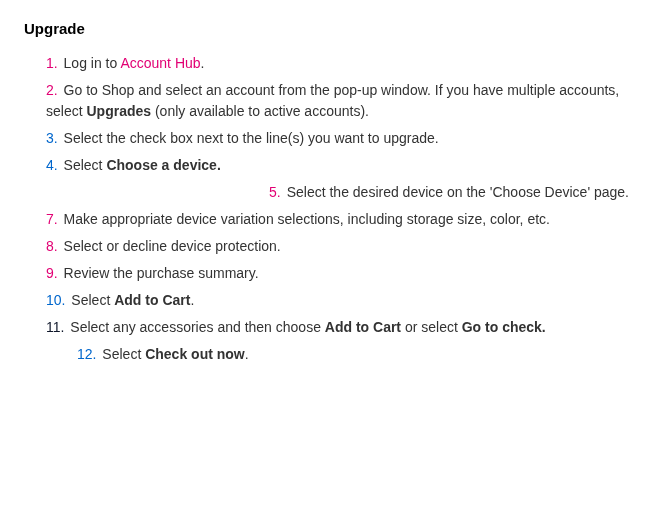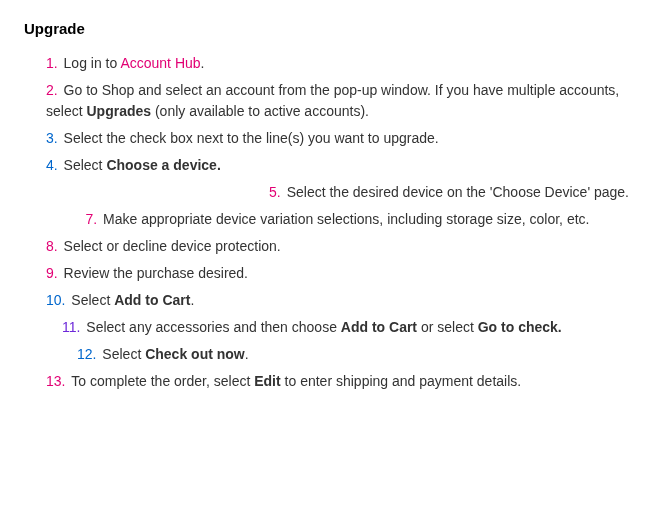--- a/index.html
+++ b/index.html
@@ -63,20 +63,19 @@
 <body>
 
 <h1>Upgrade</h1>
 
 <ol id="steps-container">
 <li style="list-style: none;"><span style="color: rgb(226, 0, 116); margin-right: 2px;">1. </span><span>Log in to <a class="link" style="color: rgb(226, 0, 116); text-decoration: none; text-align: right;">Account Hub</a>.</span></li>
     <li style="list-style: none;"><span style="color: rgb(226, 0, 116); margin-right: 2px;">2. </span><span>Go to Shop and select an account from the pop-up window. If you have multiple accounts, select <strong>Upgrades</strong> (only available to active accounts).</span></li>
     <li class="blue-number" style="list-style: none;"><span style="color: rgb(0, 102, 204); margin-right: 2px;">3. </span><span>Select the check box next to the line(s) you want to upgrade.</span></li>
     <li class="blue-number" style="list-style: none;"><span style="color: rgb(0, 102, 204); margin-right: 2px;">4. </span><span>Select <strong>Choose a device.</strong></span></li>
     <li style="list-style: none; text-align: right;"><span style="color: rgb(226, 0, 116); margin-right: 2px;">5. </span><span>Select the desired device on the 'Choose Device' page.</span></li>
-    <li style="list-style: none; text-align: center;"><span style="color: rgb(226, 0, 116); margin-right: 2px;">7. </span><span>Make appropriate device variation selections, including storage size, color, etc.</span></li>
+    <li style="list-style: none;"><span style="color: rgb(226, 0, 116); margin-right: 2px;">7. </span><span>Make appropriate device variation selections, including storage size, color, etc.</span></li>
     <li style="list-style: none;"><span style="color: rgb(226, 0, 116); margin-right: 2px;">8. </span><span>Select or decline device protection.</span></li>
-    <li style="list-style: none;"><span style="color: rgb(226, 0, 116); margin-right: 2px;">9. </span><span>Review the purchase desired.</span></li>
+    <li style="list-style: none;"><span style="color: rgb(226, 0, 116); margin-right: 2px;">9. </span><span>Review the purchase summary.</span></li>
     <li class="blue-number" style="list-style: none;"><span style="color: rgb(0, 102, 204); margin-right: 2px; text-align: center;">10. </span><span>Select <strong>Add to Cart</strong>.</span></li>
-    <li style="list-style: none;"><span style="color: #6d28d9; margin-right: 2px; margin-left: 16px;">11. </span><span>Select any accessories and then choose <strong>Add to Cart</strong> or select <strong>Go to check.</strong></span></li>
+    <li style="list-style: none;"><span style="color: #0f172a; margin-right: 2px;">11. </span><span>Select any accessories and then choose <strong>Add to Cart</strong> or select <strong>Go to check.</strong></span></li>
     <li class="blue-number" style="list-style: none; margin-left: 31px;"><span style="color: rgb(0, 102, 204); margin-right: 2px;">12. </span><span>Select <strong>Check out now</strong>.</span></li>
-    <li style="list-style: none;"><span style="color: rgb(226, 0, 116); margin-right: 2px;">13. </span><span>To complete the order, select <strong>Edit</strong> to enter shipping and payment details.</span></li>
   </ol>
 
 </body></html>

